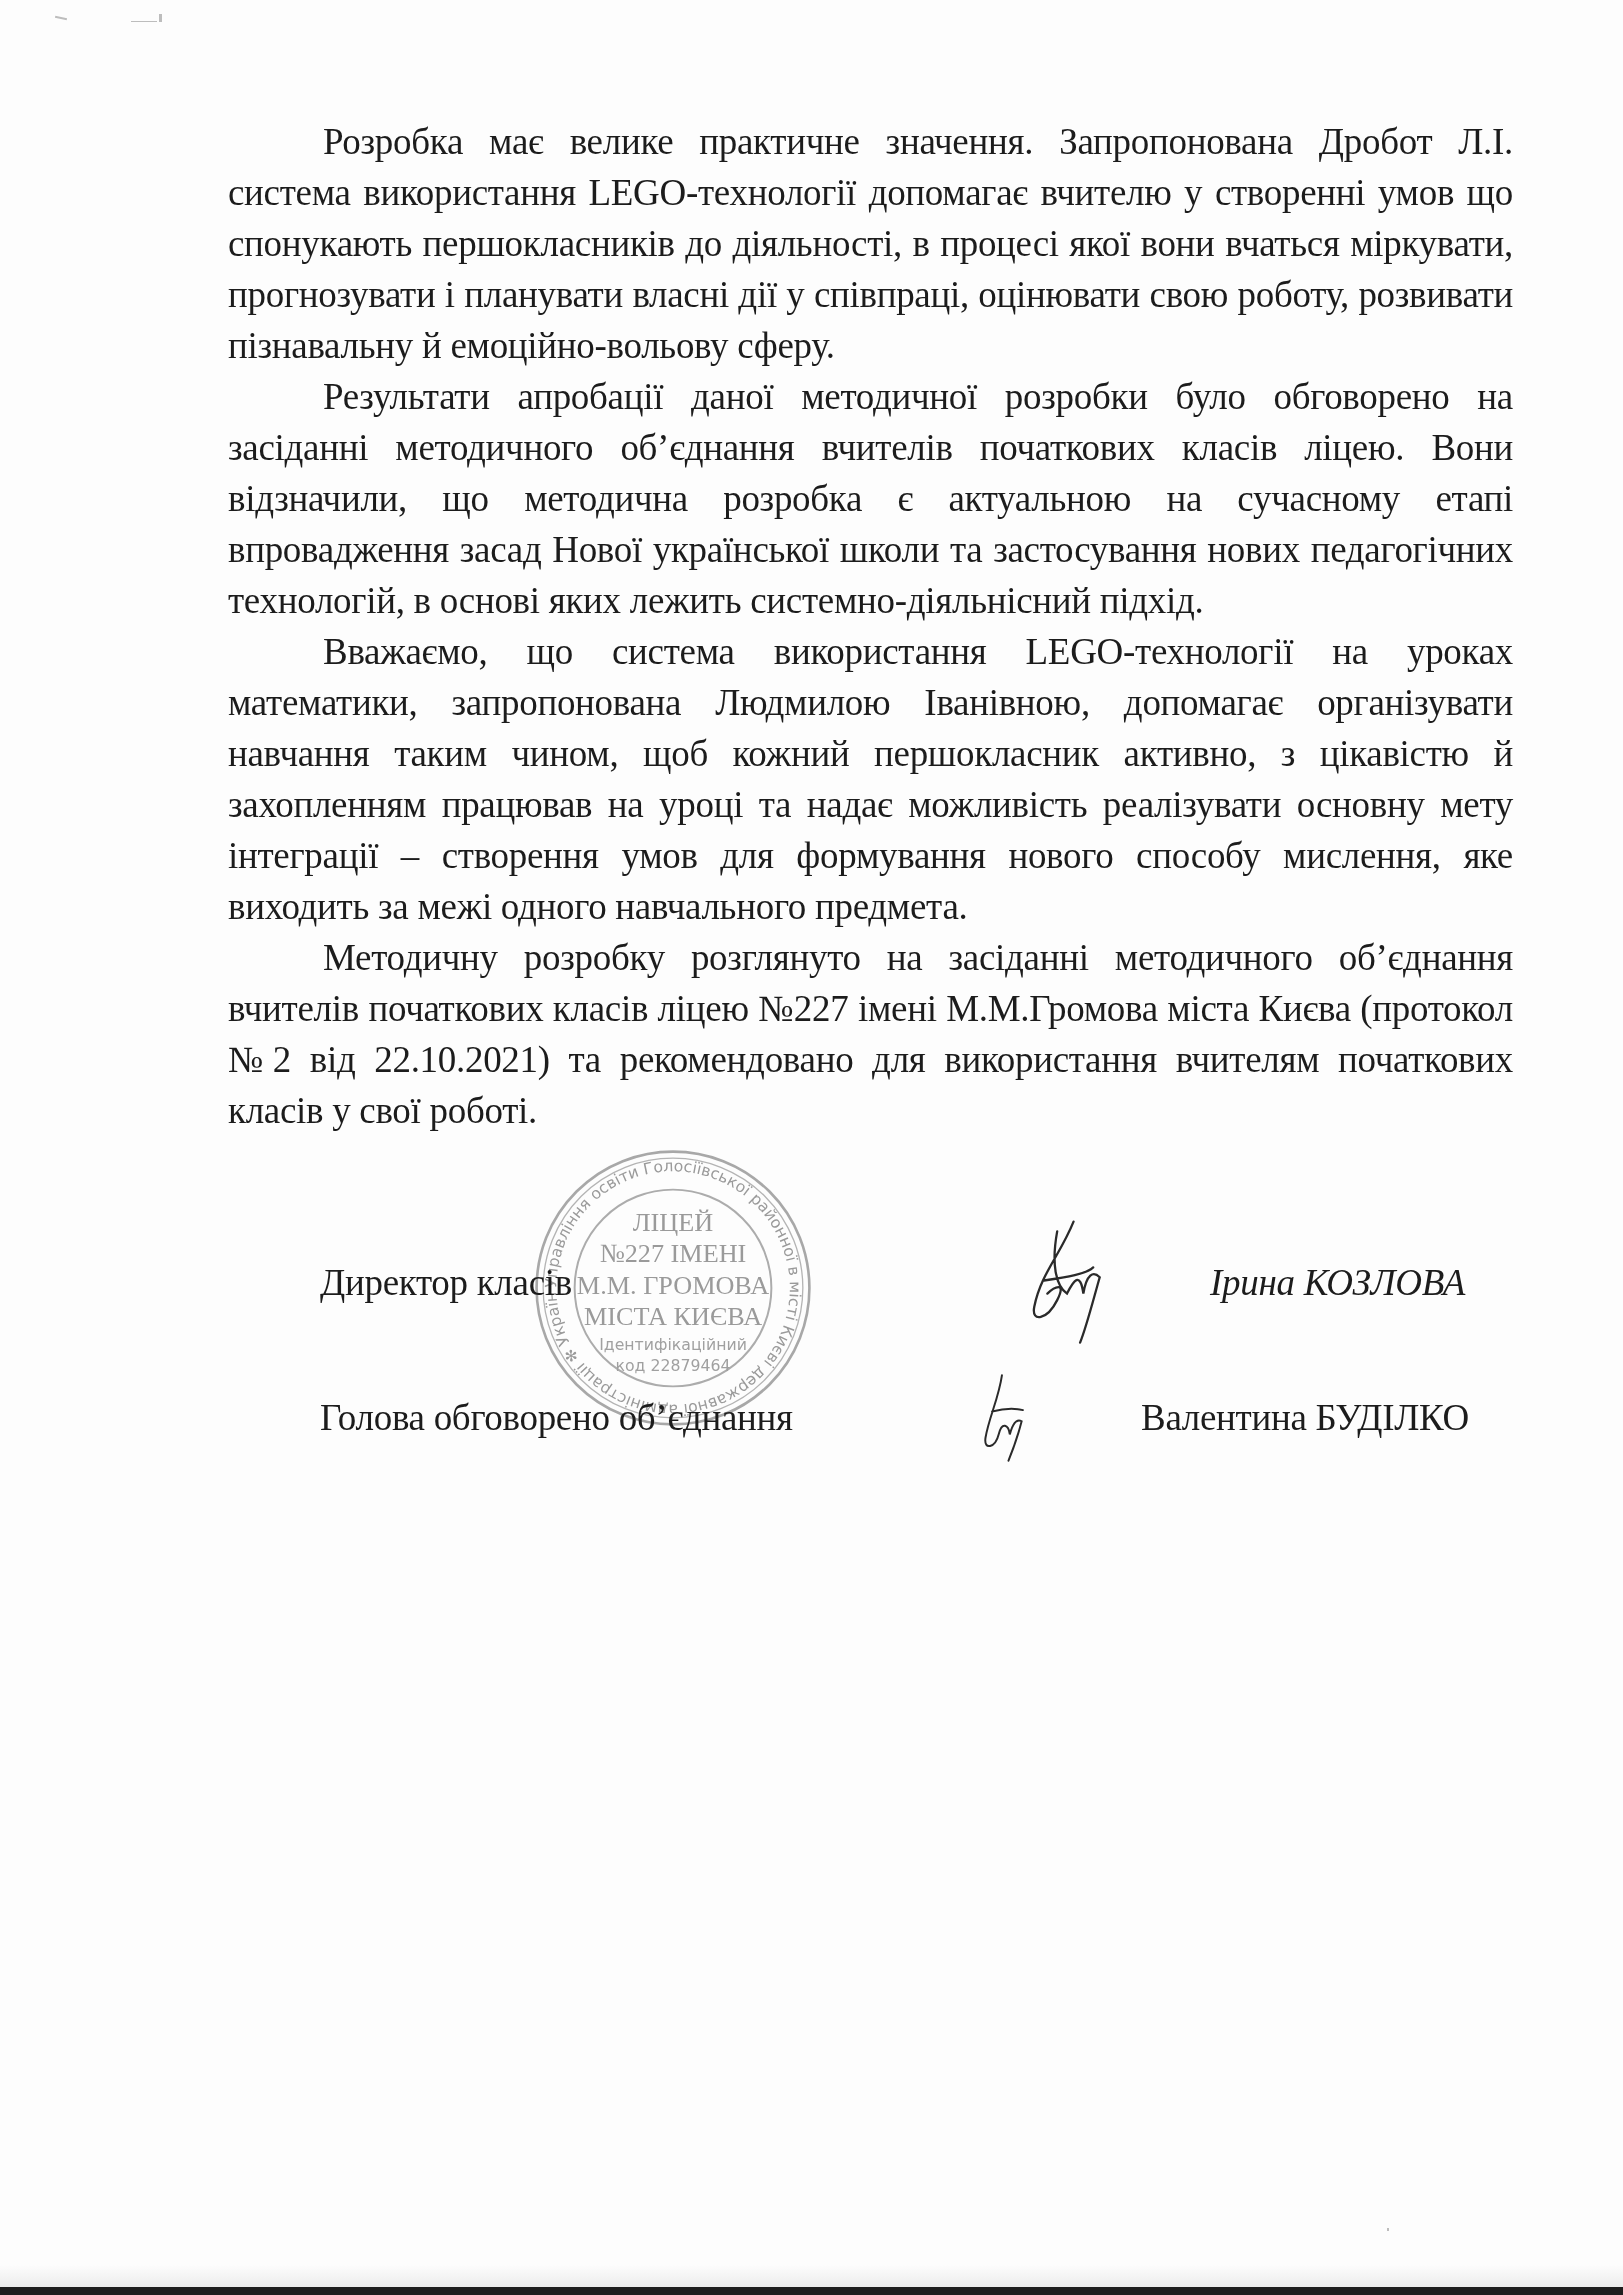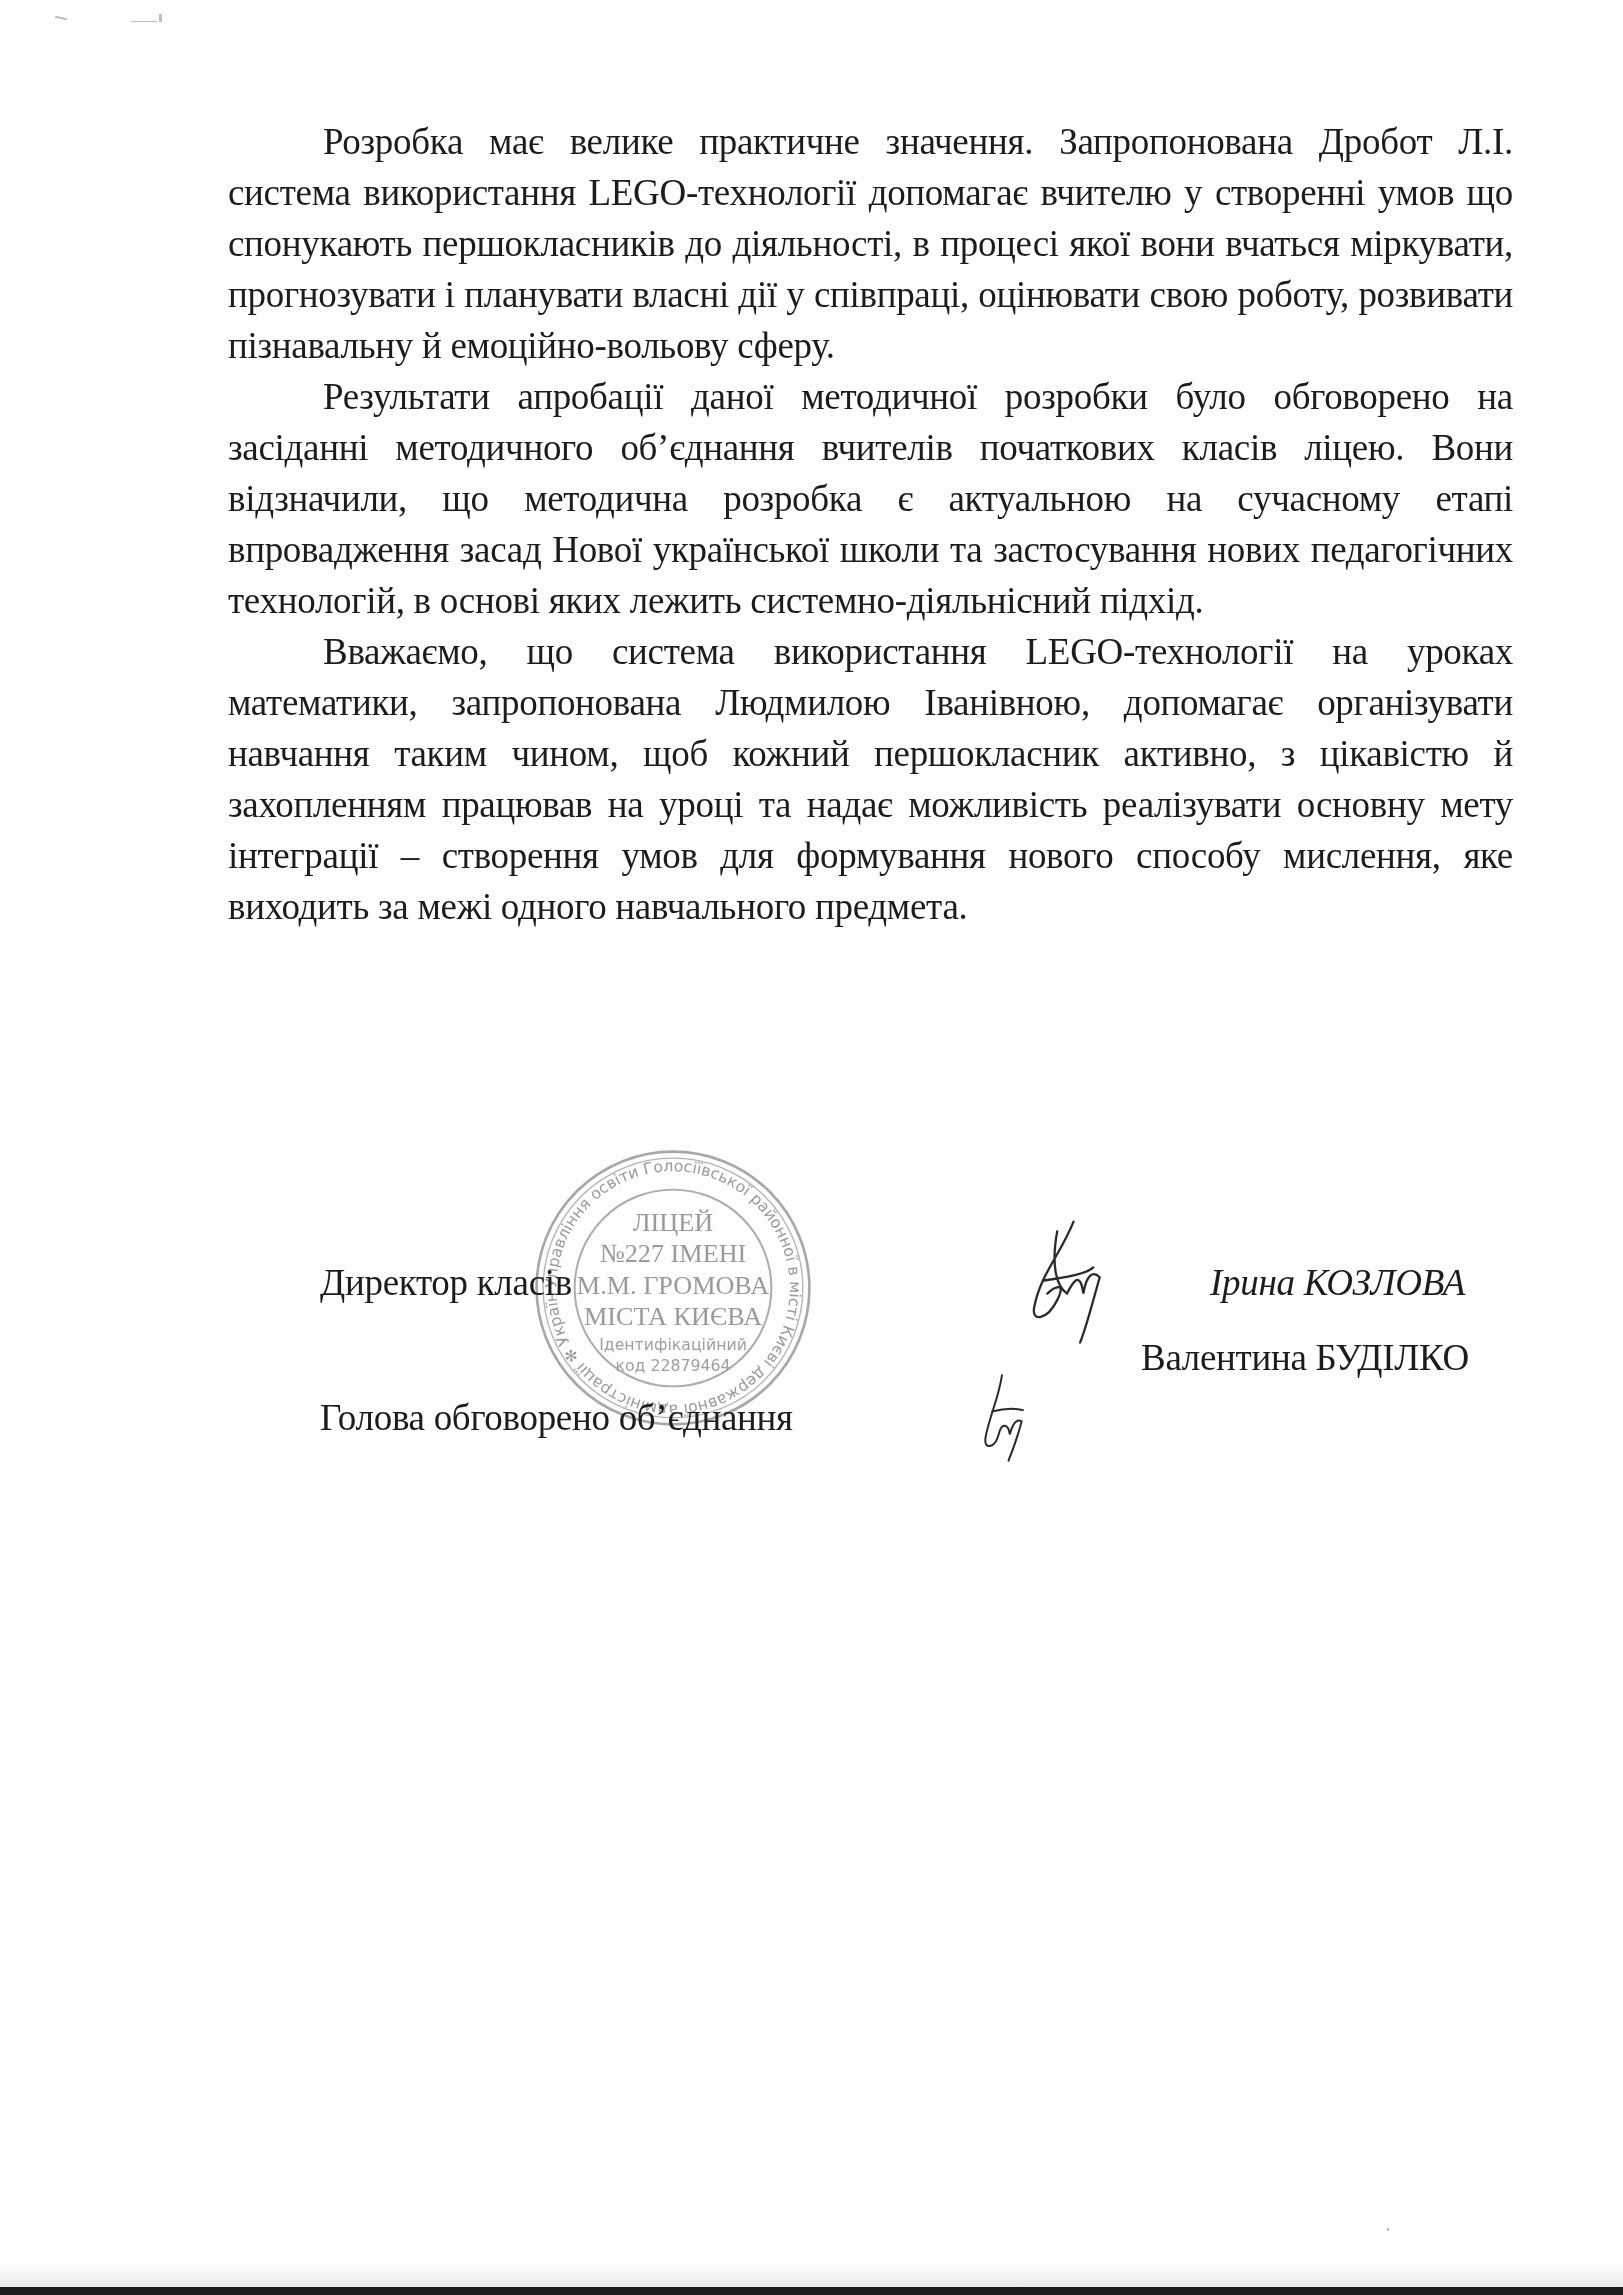--- a/index.html
+++ b/index.html
@@ -40,20 +40,21 @@
 <div class="page">
 
   <span class="speck" style="left:55px;top:17px;width:11.8px;height:2px;transform:rotate(12deg);"></span>
   <span class="speck" style="left:131px;top:21px;width:26px;height:1.3px;"></span>
   <span class="speck" style="left:159px;top:14.4px;width:3.3px;height:7.9px;"></span>
 
   <div class="body-text">
     <p class="para">Розробка має велике практичне значення. Запропонована Дробот Л.І. система використання LEGO-технології допомагає вчителю у створенні умов що  спонукають першокласників до діяльності, в процесі якої вони вчаться міркувати, прогнозувати і планувати власні дії у співпраці, оцінювати свою роботу, розвивати пізнавальну й емоційно-вольову сферу.</p>
     <p class="para">Результати апробації даної методичної розробки було обговорено на засіданні методичного об’єднання вчителів початкових класів ліцею. Вони відзначили, що методична розробка є актуальною на сучасному етапі впровадження засад Нової української школи та застосування нових педагогічних технологій, в основі яких лежить системно-діяльнісний підхід.</p>
     <p class="para">Вважаємо, що система використання LEGO-технології на уроках математики, запропонована Людмилою Іванівною, допомагає організувати навчання таким чином, щоб кожний першокласник активно, з цікавістю й захопленням працював на уроці та надає можливість реалізувати основну мету інтеграції – створення умов для формування нового способу мислення, яке виходить за межі одного навчального предмета.</p>
+    <p class="para">Методичну розробку розглянуто на засіданні методичного об’єднання вчителів початкових класів ліцею №227 імені М.М.Громова міста Києва (протокол №2 від 22.10.2021) та рекомендовано для використання вчителям початкових класів у свої роботі.</p>
   </div>
 
   <div class="signatures">
 
     <div class="stamp">
       <svg viewBox="0 0 430 430">
         <defs>
           <path id="ringPath" d="M 215,215 m -178,0 a 178,178 0 1,1 356,0 a 178,178 0 1,1 -356,0"></path>
         </defs>
         <circle cx="215" cy="215" r="208" fill="none" stroke="#a8a8a8" stroke-width="4"></circle>
@@ -74,20 +75,20 @@
     <div class="sig-label" style="left:320px;top:1260px;">Директор класів</div>
     <svg class="signature-mark" style="left:995px;top:1215px;" width="144" height="131" viewBox="0 0 220 200">
       <path d="M120 10 C 100 60, 70 90, 60 140 C 55 165, 80 160, 95 130 C 110 100, 90 110, 80 120 M 95 25 C 85 80, 95 110, 110 120 C 120 100, 130 85, 135 120 C 140 90, 150 85, 160 95 C 150 130, 140 170, 130 195 M 75 100 C 110 95, 140 90, 150 80" fill="none" stroke="#2a2a2a" stroke-width="3.5" stroke-linecap="round"></path>
     </svg>
     <div class="sig-name" style="left:1210px;top:1260px;font-style:italic;">Ірина КОЗЛОВА</div>
 
     <div class="sig-label" style="left:320px;top:1395px;">Голова обговорено об’єднання</div>
     <svg class="signature-mark" style="left:969px;top:1372px;" width="79" height="92" viewBox="0 0 120 140">
       <path d="M50 5 C 45 40, 30 70, 25 100 C 22 120, 40 115, 45 95 C 50 75, 60 80, 62 95 C 66 80, 72 70, 80 75 C 75 95, 68 115, 60 135 M 35 60 C 55 55, 70 55, 82 58" fill="none" stroke="#2a2a2a" stroke-width="3" stroke-linecap="round"></path>
     </svg>
-    <div class="sig-name" style="left:1141px;top:1335px;">Валентина БУДІЛКО</div>
+    <div class="sig-name" style="left:1141px;top:1395px;">Валентина БУДІЛКО</div>
   </div>
 
   <span class="speck" style="left:1387px;top:2228px;width:2px;height:3.3px;"></span>
   <div class="scan-shade"></div>
   <div class="scan-edge"></div>
 </div>
 
 
 </body></html>

